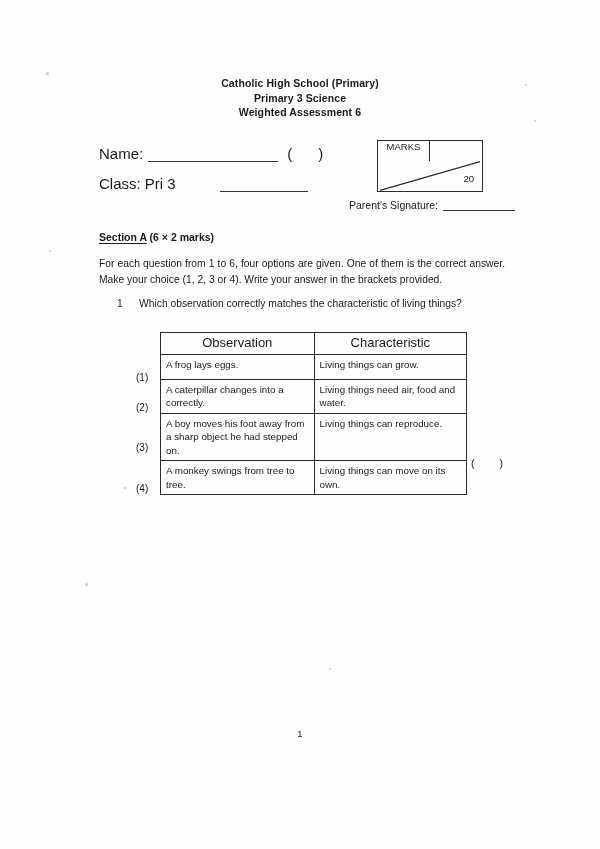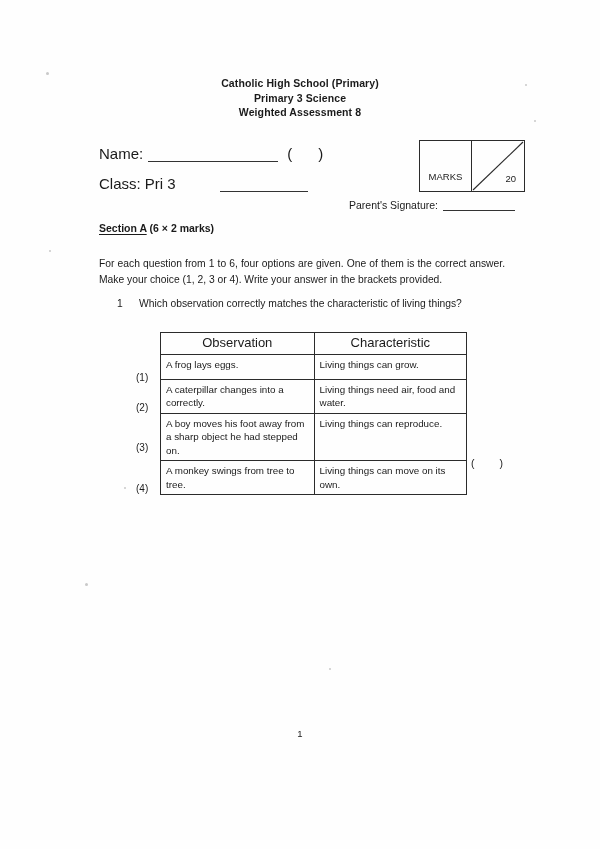--- a/index.html
+++ b/index.html
@@ -63,26 +63,27 @@
   .rule-med  { width: 88px; }
   .rule-sig  { width: 72px; }
   .paren {
     letter-spacing: 11px;
     margin-left: 4px;
   }
 
   
   .marks-box {
     position: absolute;
-    left: 419px;
+    left: 377px;
     top: 140px;
     width: 104px;
     height: 50px;
     border: 1.3px solid #2b2b2b;
     display: flex;
+    flex-direction: column;
   }
   .marks-cell-left {
     width: 52px;
     border-right: 1.3px solid #2b2b2b;
     display: flex;
     align-items: flex-end;
     justify-content: center;
     font-size: 9.5px;
     padding-bottom: 9px;
     box-sizing: border-box;
@@ -113,21 +114,21 @@
     font-size: 10.5px;
     display: flex;
     align-items: center;
     white-space: nowrap;
   }
 
   
   .section-head {
     position: absolute;
     left: 99px;
-    top: 222px;
+    top: 231px;
     font-size: 10.5px;
     font-weight: bold;
   }
   .section-head .underlined {
     text-decoration: underline;
     text-underline-offset: 2px;
   }
 
   
   .instructions {
@@ -236,21 +237,21 @@
   <div class="speckle" style="left:525px;top:84px;width:2px;height:2px;"></div>
   <div class="speckle" style="left:534px;top:120px;width:2px;height:2px;"></div>
   <div class="speckle" style="left:85px;top:583px;width:3px;height:3px;"></div>
   <div class="speckle" style="left:124px;top:487px;width:2px;height:2px;"></div>
   <div class="speckle" style="left:329px;top:668px;width:2px;height:2px;"></div>
   <div class="speckle" style="left:49px;top:250px;width:2px;height:2px;"></div>
 
   <div class="doc-header">
     <div>Catholic High School (Primary)</div>
     <div>Primary 3 Science</div>
-    <div>Weighted Assessment 8</div>
+    <div>Weighted Assessment 6</div>
   </div>
 
   <div class="name-line">
     <span>Name:</span>
     <span class="blank-rule rule-long"></span>
     <span class="paren">(  )</span>
   </div>
 
   <div class="class-line">
     <span>Class: Pri 3</span>

